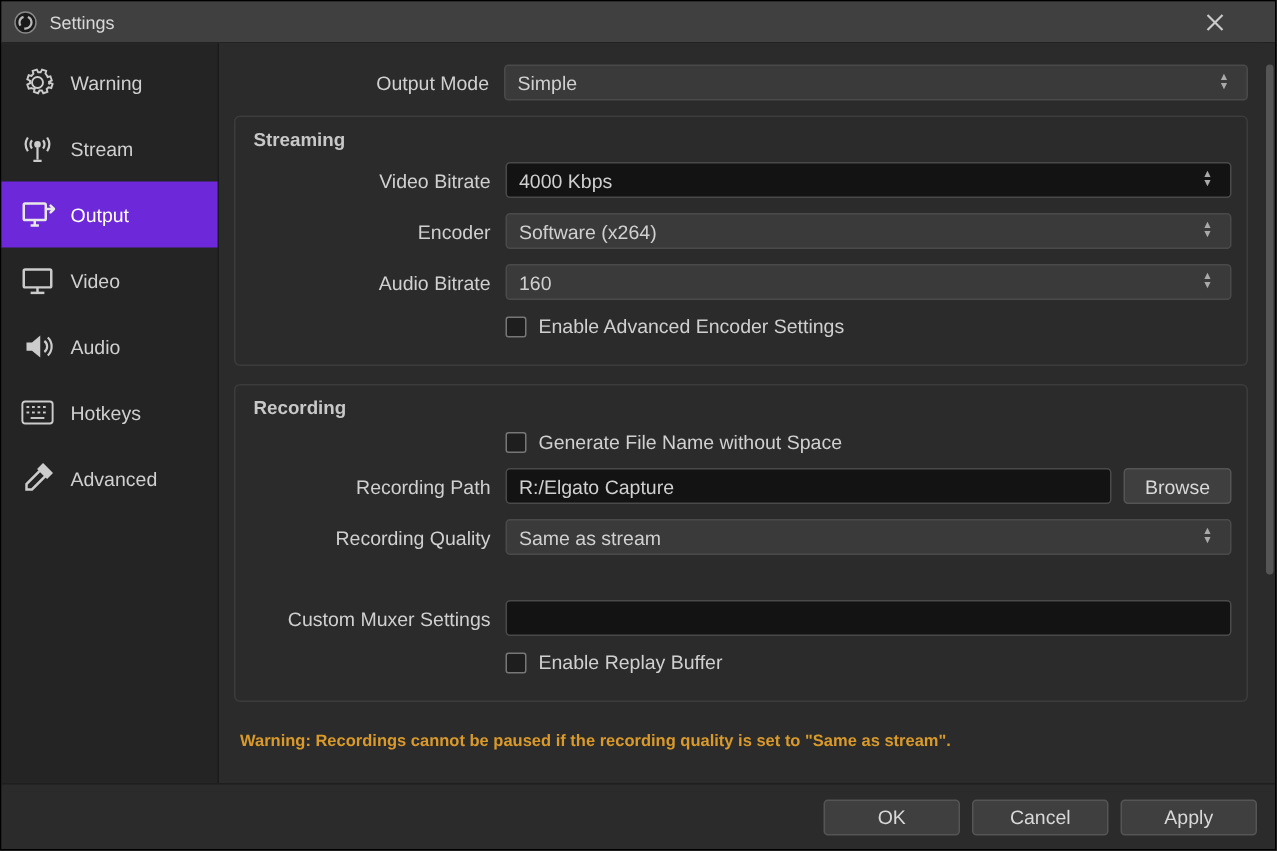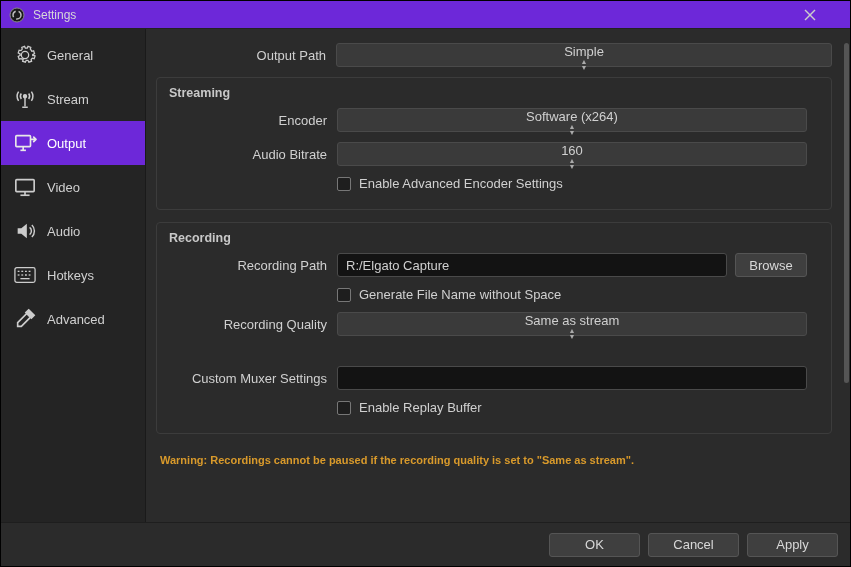--- a/index.html
+++ b/index.html
@@ -14,21 +14,21 @@
     overflow: hidden;
   }
   .window {
     display: flex;
     flex-direction: column;
     height: 100%;
     border: 1px solid #000;
   }
   .titlebar {
     height: 28px;
-    background: #6d28d9;
+    background: #404040;
     display: flex;
     align-items: center;
     padding: 0 6px 0 8px;
     border-bottom: 1px solid #222;
   }
   .titlebar .app-icon { width: 16px; height:16px; margin-right:8px; display:flex; align-items:center; justify-content:center; }
   .titlebar .title { flex:1; font-size:12px; color:#d8d8d8; }
   .titlebar .close { width:40px; text-align:center; font-size:14px; color:#ccc; cursor:pointer; }
 
   .body {
@@ -108,21 +108,21 @@
     color:#d0d0d0;
     height:24px;
     border-radius:3px;
     padding:0 8px;
     font-size:13px;
     position:relative;
     display:flex;
     align-items:center;
     flex:1;
   }
-  .select { background:#3a3a3a; justify-content:space-between; cursor:pointer;flex-direction:column; }
+  .select { background:#3a3a3a; justify-content:space-between; cursor:pointer; }
   .select .arrows, .spin .arrows {
     width:14px;
     display:flex;
     flex-direction:column;
     align-items:center;
     gap:0;
     color:#aaa;
     font-size:7px;
     line-height:6px;
   }
@@ -153,21 +153,21 @@
     border-radius:2px;
     display:inline-block;
     flex-shrink:0;
   }
   .cb-row { display:flex; align-items:center; gap:8px; }
 
   .group {
     border:1px solid #3c3c3c;
     border-radius:4px;
     margin-bottom:12px;
-    padding: 6px 24px 8px 10px;
+    padding: 6px 10px 8px 10px;
     background:#2b2b2b;
   }
   .group-title {
     font-weight:600;
     color:#c8c8c8;
     font-size:12.5px;
     padding:2px 0 8px 2px;
   }
 
   .warning {
@@ -214,21 +214,21 @@
 
   <div class="body">
 
     <div class="sidebar">
       <div class="nav-item">
         <span class="nav-icon">
           <svg width="22" height="22" viewBox="0 0 24 24" fill="#ccc">
               <path d="M12 8a4 4 0 100 8 4 4 0 000-8zm9 4l2 1-1 3-2-.5a8 8 0 01-1.3 1.3l.5 2-3 1-1-2a8 8 0 01-1.8 0l-1 2-3-1 .5-2A8 8 0 017.6 16l-2 .5-1-3 2-1a8 8 0 010-1.8l-2-1 1-3 2 .5A8 8 0 019 5.6l-.5-2 3-1 1 2a8 8 0 011.8 0l1-2 3 1-.5 2A8 8 0 0119.4 8l2-.5 1 3-2 1a8 8 0 010 1.8z" fill="none" stroke="#ccc" stroke-width="1.4"></path>
             </svg>
         </span>
-        <span>General</span>
+        <span>Warning</span>
       </div>
       <div class="nav-item">
         <span class="nav-icon">
           <svg width="22" height="22" viewBox="0 0 24 24" fill="none" stroke="#ccc" stroke-width="1.6">
               <circle cx="12" cy="9" r="1.6" fill="#ccc"></circle>
               <path d="M8 6a5 5 0 000 6M16 6a5 5 0 010 6M5 4a9 9 0 000 10M19 4a9 9 0 010 10M12 11v9M9 21h6"></path>
             </svg>
         </span>
         <span>Stream</span>
       </div>
@@ -287,32 +287,41 @@
             </svg>
         </span>
         <span>Advanced</span>
       </div>
     </div>
 
     <div class="main">
       <div class="content">
 
         <div class="row">
-          <div class="label">Output Path</div>
+          <div class="label">Output Mode</div>
           <div class="field">
             <div class="select">
               <span>Simple</span>
               <span class="arrows">▲<br>▼</span>
             </div>
           </div>
         </div>
 
         <div class="group">
           <div class="group-title">Streaming</div>
 
+          <div class="row">
+            <div class="label" style="width:170px">Video Bitrate</div>
+            <div class="field">
+              <div class="spin">
+                <span>4000 Kbps</span>
+                <span class="arrows">▲<br>▼</span>
+              </div>
+            </div>
+          </div>
 
           <div class="row">
             <div class="label" style="width:170px">Encoder</div>
             <div class="field">
               <div class="select">
                 <span>Software (x264)</span>
                 <span class="arrows">▲<br>▼</span>
               </div>
             </div>
           </div>
@@ -333,34 +342,34 @@
               <span class="checkbox"></span>
               <span>Enable Advanced Encoder Settings</span>
             </div>
           </div>
         </div>
 
         <div class="group">
           <div class="group-title">Recording</div>
 
           <div class="row">
-            <div class="label" style="width:170px">Recording Path</div>
-            <div class="field">
-              <div class="input">
-                <input value="R:/Elgato Capture" style="">
-              </div>
-              <div class="btn" style="width:72px">Browse</div>
-            </div>
-          </div>
-
-          <div class="row">
             <div class="label" style="width:170px"></div>
             <div class="field cb-row">
               <span class="checkbox"></span>
               <span>Generate File Name without Space</span>
+            </div>
+          </div>
+
+          <div class="row">
+            <div class="label" style="width:170px">Recording Path</div>
+            <div class="field">
+              <div class="input">
+                <input value="R:/Elgato Capture" style="">
+              </div>
+              <div class="btn" style="width:72px">Browse</div>
             </div>
           </div>
 
           <div class="row">
             <div class="label" style="width:170px">Recording Quality</div>
             <div class="field">
               <div class="select">
                 <span>Same as stream</span>
                 <span class="arrows">▲<br>▼</span>
               </div>

